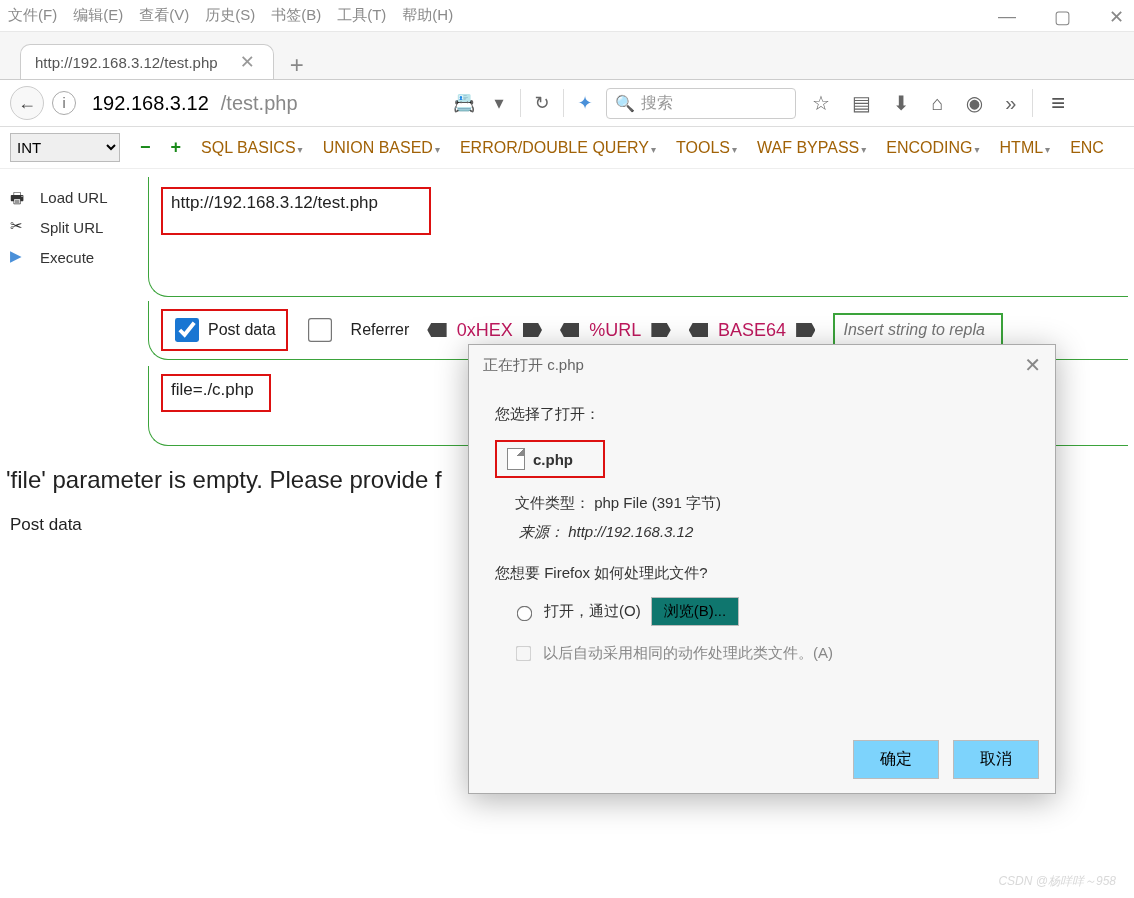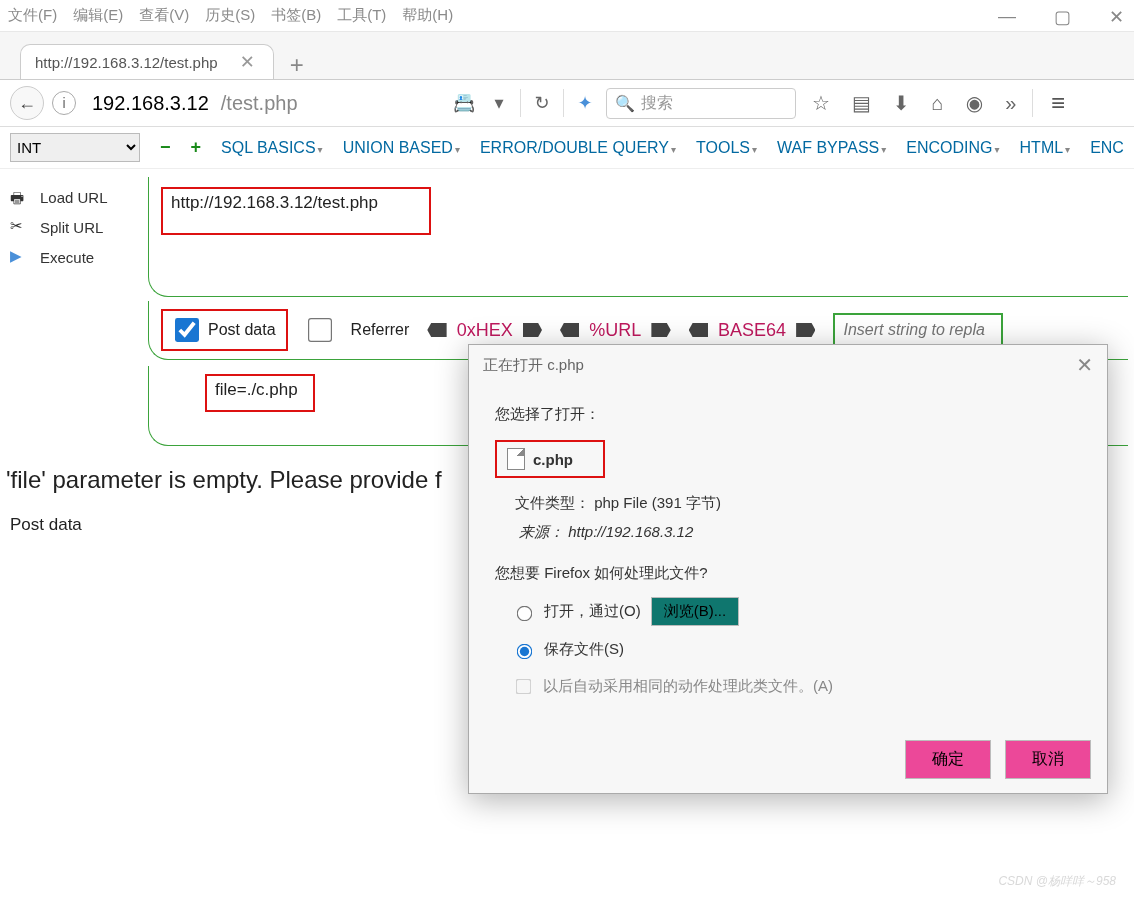--- a/index.html
+++ b/index.html
@@ -15,55 +15,55 @@
   .info-i { width:24px; height:24px; border:1px solid #aaa; border-radius:50%; display:flex; align-items:center; justify-content:center; font-size:14px; color:#666; }
   .urlbox { display:flex; align-items:center; gap:12px; font-size:20px; padding:2px 8px; flex:0 0 360px; }
   .urlbox .host { color:#000; }
   .urlbox .path { color:#888; }
   .sep { width:1px; height:28px; background:#ddd; }
   .navicon { width:26px; text-align:center; font-size:18px; color:#666; }
   .searchbox { display:flex; align-items:center; gap:6px; border:1px solid #ccc; border-radius:4px; padding:4px 8px; flex:0 0 190px; color:#999; font-size:16px; }
   .iconrow { display:flex; gap:22px; font-size:20px; color:#666; align-items:center; padding:0 8px;}
   .hamburger { font-size:24px; color:#555; padding:0 10px;}
   .hackbar-menu { display:flex; align-items:center; gap:20px; padding:6px 10px; font-size:16px; border-bottom:1px solid #eee; white-space:nowrap; overflow:hidden;}
-  .hackbar-menu select { font-size:15px; padding:4px 2px; border:1px solid #bbb; width:130px; }
+  .hackbar-menu select { font-size:15px; padding:4px 2px; border:1px solid #bbb; width:110px; }
   .green-minus { color:#1a8a1a; font-weight:bold; font-size:18px;}
   .green-plus { color:#1a8a1a; font-weight:bold; font-size:18px;}
-  .mitem { color:#0369a1; }
+  .mitem { color:#a16207; }
   .dd::after { content:"▾"; font-size:10px; color:#888; margin-left:2px;}
   .hackbar-body { position:relative; }
   .leftbtns { position:absolute; left:10px; top:10px; display:flex; flex-direction:column; gap:10px; font-size:15px; color:#333;}
   .leftbtn { display:flex; align-items:center; gap:10px; }
   .leftbtn svg, .leftbtn .licon { width:20px; height:20px; }
   .urlpanel { margin-left:148px; margin-top:8px; border:1px solid #3ba33b; border-radius:0 0 0 20px; border-top:none; border-right:none; min-height:120px; padding:10px 12px; position:relative; width:980px;}
   .url-red { border:2px solid #d11; padding:4px 8px 20px 8px; display:inline-block; font-size:17px; min-width:270px; }
   .optrow { margin-left:148px; margin-top:4px; border:1px solid #3ba33b; border-radius:0 0 0 20px; border-top:none; border-right:none; display:flex; align-items:center; gap:18px; padding:8px 12px; width:980px;}
   .chk { width:20px; height:20px; }
   .red-box { border:2px solid #d11; padding:6px 10px; display:flex; align-items:center; gap:8px;}
   .hexarrow { display:flex; align-items:center; gap:6px; font-size:14px;}
   .arr { background:#444; color:#fff; padding:0 8px; font-size:12px; clip-path: polygon(20% 0,100% 0,100% 100%,20% 100%,0 50%);}
   .arr-r { background:#444; color:#fff; padding:0 8px; font-size:12px; clip-path: polygon(0 0,80% 0,100% 50%,80% 100%,0 100%);}
   .hexlbl { font-size:18px; color:#be185d; padding:0 4px;}
   .replace-input { border:2px solid #3ba33b; padding:6px 8px; font-size:16px; font-style:italic; color:#777; width:170px;}
   .postlabel { position:absolute; left:10px; top:338px; font-size:17px;}
   .postpanel { margin-left:148px; margin-top:6px; border:1px solid #3ba33b; border-radius:0 0 0 20px; border-top:none; border-right:none; padding:8px 12px; width:980px; min-height:80px;}
   .page-msg { font-size:24px; padding:20px 6px; }
-  .dialog { position:absolute; left:468px; top:344px; width:640px; height:450px; background:#f7f7f7; border:1px solid #aaa; box-shadow:0 6px 30px rgba(0,0,0,0.3); font-size:15px;}
+  .dialog { position:absolute; left:468px; top:344px; width:588px; height:450px; background:#f7f7f7; border:1px solid #aaa; box-shadow:0 6px 30px rgba(0,0,0,0.3); font-size:15px;}
   .dlg-title { display:flex; justify-content:space-between; align-items:center; padding:8px 14px; color:#666; }
   .dlg-close { font-size:20px; color:#888;}
   .dlg-body { padding:10px 26px; color:#333;}
   .dlg-body .row { margin:10px 0; }
   .filebox { border:2px solid #d11; display:inline-flex; align-items:center; gap:8px; padding:6px 30px 6px 10px; font-weight:bold; margin:6px 0;}
   .fileicon { width:18px; height:22px; border:1px solid #888; position:relative; background:#fff;}
   .fileicon::after{content:""; position:absolute; top:0; right:0; width:7px; height:7px; background:linear-gradient(135deg,#fff 50%,#888 50%);}
   .radio-row { display:flex; align-items:center; gap:10px; margin:14px 0 8px 18px;}
   .browse-btn { border:1px solid #bbb; background:#0f766e; padding:4px 12px; font-size:15px;}
   .auto-row { display:flex; align-items:center; gap:10px; margin:18px 0 8px 18px; color:#888;}
   .dlg-footer { position:absolute; bottom:14px; right:16px; display:flex; gap:14px;}
-  .dlg-btn { border:1px solid #bbb; background:#ec4899; padding:8px 26px; font-size:16px;}
+  .dlg-btn { border:1px solid #bbb; background:#7dd3fc; padding:8px 26px; font-size:16px;}
   .watermark { position:absolute; bottom:8px; right:18px; font-size:12px; color:#d9d9d9; font-style:italic;}
   input[type=checkbox],input[type=radio]{ transform:scale(1.2);}
 </style>
 </head>
 <body>
 
 <div class="menubar">
   <span>文件(F)</span>
   <span>编辑(E)</span>
   <span>查看(V)</span>
@@ -169,21 +169,21 @@
     <div class="hexarrow">
         <span class="arr">&nbsp;</span>
         <span class="hexlbl">BASE64</span>
         <span class="arr-r">&nbsp;</span>
       </div>
     <input class="replace-input" placeholder="Insert string to repla" style="">
   </div>
 
   <div class="postlabel">Post data</div>
   <div class="postpanel">
-    <div class="url-red" style="min-width:110px;padding-bottom:10px;margin-left:44px;">file=./c.php</div>
+    <div class="url-red" style="min-width:110px;padding-bottom:10px;">file=./c.php</div>
   </div>
 </div>
 
 <div class="page-msg">'file' parameter is empty. Please provide f</div>
 
 <div class="dialog">
   <div class="dlg-title">
     <span>正在打开 c.php</span>
     <span class="dlg-close">✕</span>
   </div>
@@ -194,24 +194,20 @@
       <span>c.php</span>
     </div>
     <div class="row" style="margin-left:20px;">文件类型：   php File (391 字节)</div>
     <div class="row" style="margin-left:24px;font-style:italic;">来源：   http://192.168.3.12</div>
     <div class="row" style="margin-top:22px;">您想要 Firefox 如何处理此文件?</div>
     <div class="radio-row">
       <input type="radio" name="act" style="">
       <span>打开，通过(O)</span>
       <button class="browse-btn">浏览(B)...</button>
     </div>
-    <div class="radio-row">
-      <input type="radio" name="act" checked="" style="accent-color: rgb(25, 118, 210);">
-      <span>保存文件(S)</span>
-    </div>
     <div class="auto-row">
       <input type="checkbox" disabled="" style="">
       <span>以后自动采用相同的动作处理此类文件。(A)</span>
     </div>
   </div>
   <div class="dlg-footer">
     <button class="dlg-btn">确定</button>
     <button class="dlg-btn">取消</button>
   </div>
 </div>

